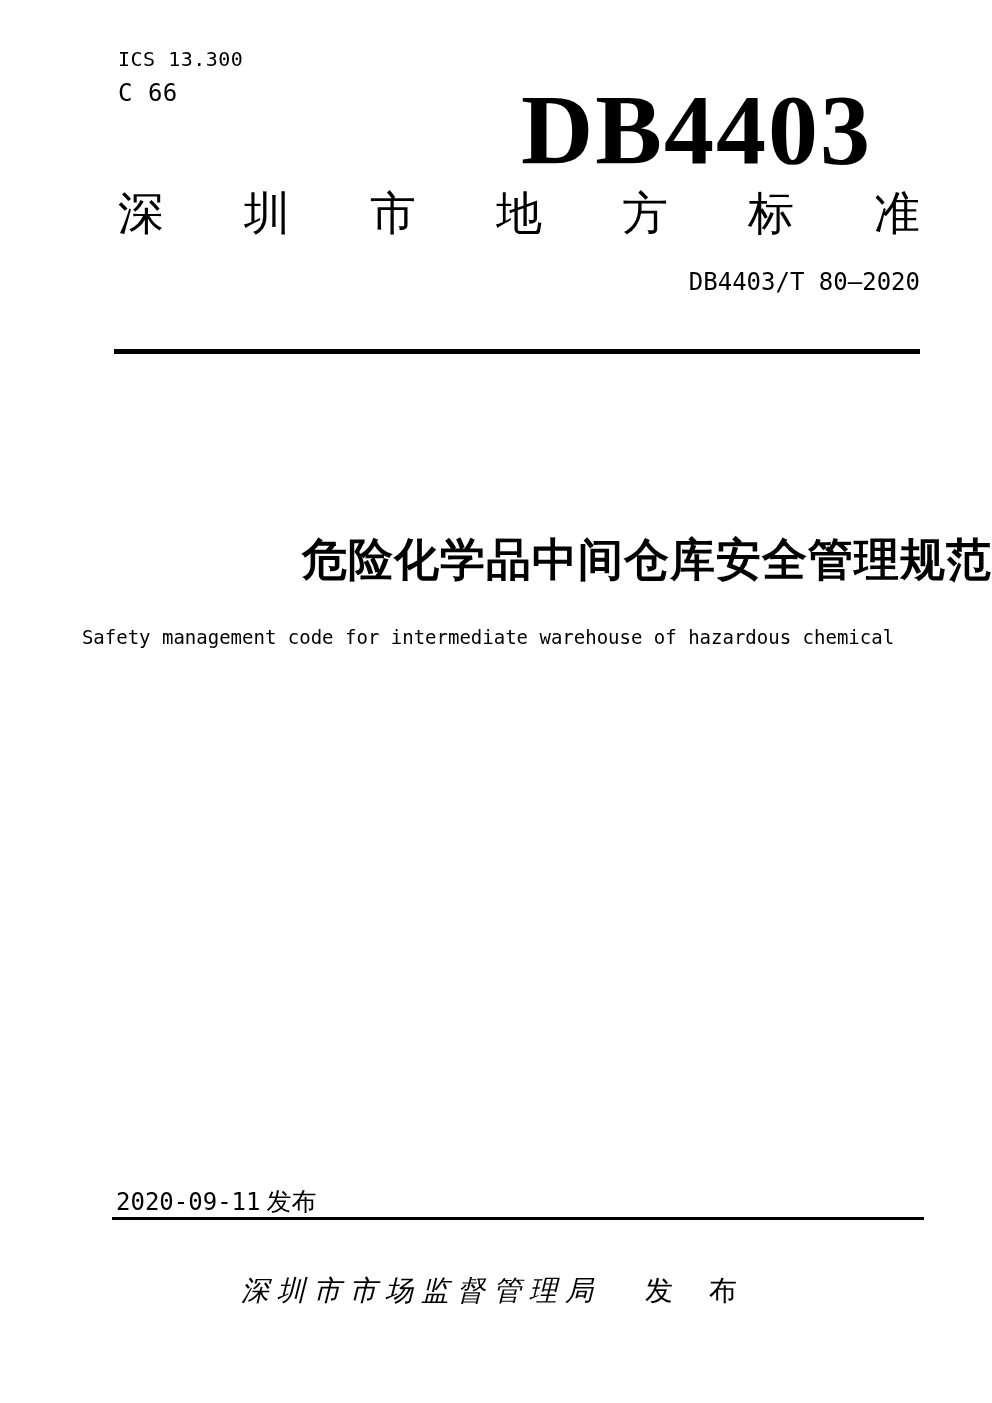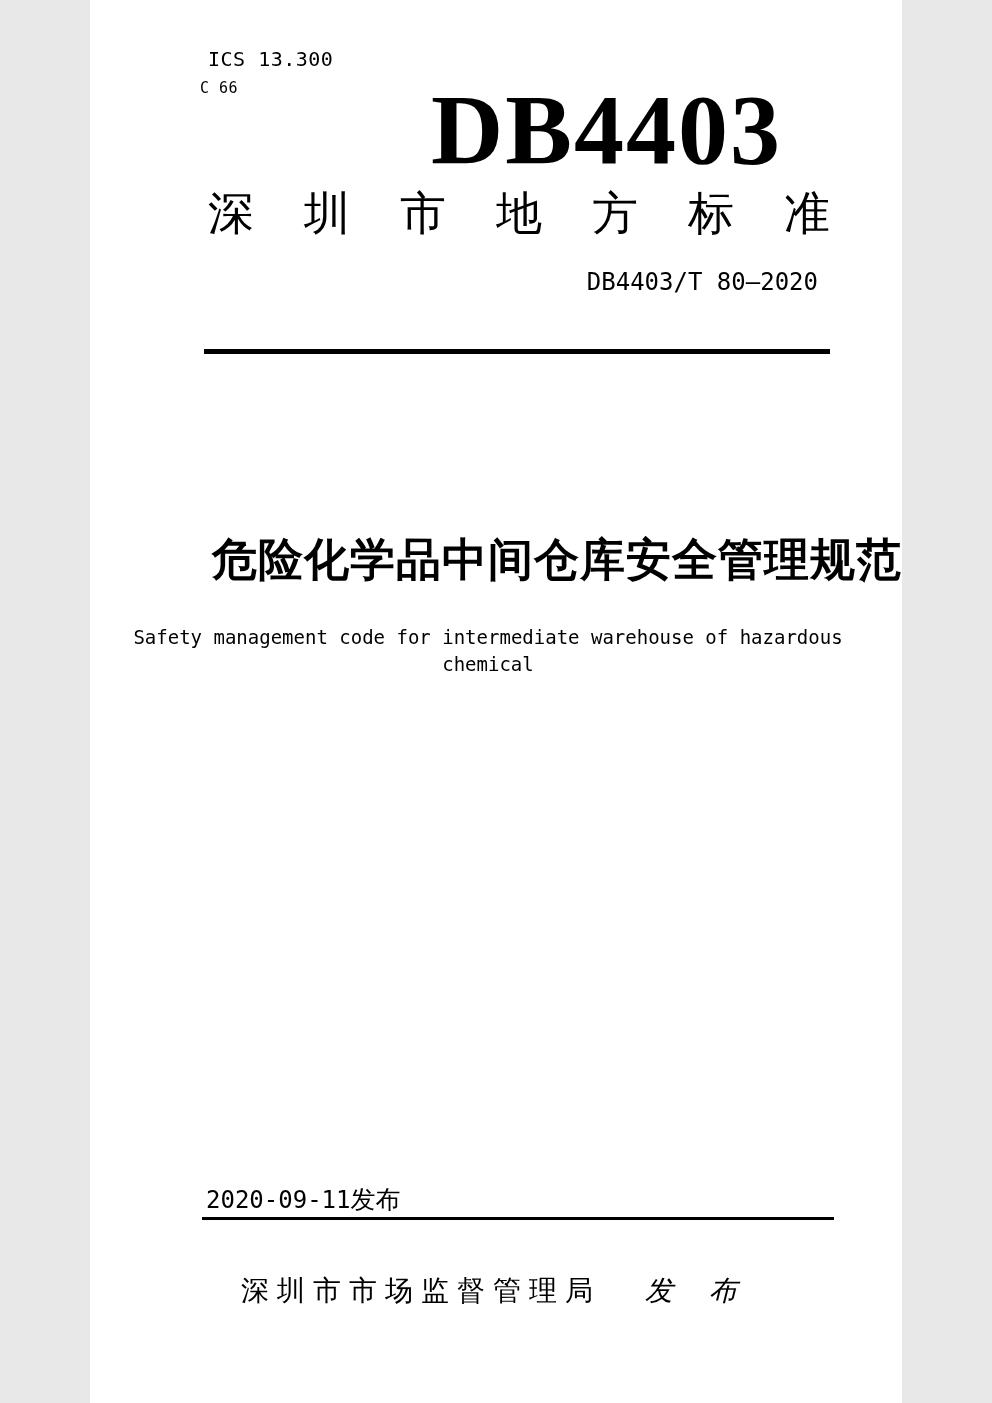--- a/index.html
+++ b/index.html
@@ -2,44 +2,44 @@
 <html><head>
 <meta charset="utf-8">
 <style>
   html, body {
     margin: 0;
     padding: 0;
     background: #e8e8e8;
   }
   .page {
     position: relative;
-    width: 812px;
+    width: 992px;
     height: 1403px;
     margin: 0 auto;
     background: #ffffff;
     color: #000000;
     font-family: "Liberation Sans", sans-serif;
     overflow: hidden;
   }
   .mono {
     font-family: "DejaVu Sans Mono", monospace;
   }
   .ics-line {
     position: absolute;
     left: 118px;
     top: 48px;
     font-size: 20px;
     line-height: 1.1;
     letter-spacing: 0.5px;
   }
   .cat-line {
     position: absolute;
-    left: 110px;
+    left: 118px;
     top: 80px;
-    font-size: 15px;
+    font-size: 24px;
     line-height: 1.1;
     letter-spacing: 0.5px;
   }
   .db-code {
     position: absolute;
     right: 120px;
     top: 80px;
     font-family: "Liberation Serif", serif;
     font-weight: bold;
     font-size: 100px;
@@ -52,21 +52,21 @@
     right: 72px;
     top: 190px;
     display: flex;
     justify-content: space-between;
     font-size: 46px;
     font-weight: 500;
     line-height: 1;
   }
   .doc-number {
     position: absolute;
-    right: 84px;
+    right: 72px;
     top: 268px;
     font-size: 24px;
     line-height: 1.2;
   }
   .rule-top {
     position: absolute;
     left: 114px;
     right: 72px;
     top: 349px;
     height: 5px;
@@ -98,22 +98,23 @@
     right: 70px;
     top: 1186px;
     display: flex;
     justify-content: space-between;
     align-items: baseline;
     font-size: 24px;
     line-height: 1.2;
   }
   .date-group { white-space: nowrap; }
   .date-group .cjk {
-    font-family: Liberation Mono, monospace;
+    font-family: Liberation Sans, sans-serif;
     font-size: 25px;
+    margin-left: 6px;
     text-align: center;
   }
   .rule-bottom {
     position: absolute;
     left: 112px;
     right: 68px;
     top: 1217px;
     height: 3px;
     background: #000000;
   }
@@ -122,25 +123,25 @@
     left: 0;
     right: 0;
     top: 1274px;
     text-align: center;
     font-size: 28px;
     line-height: 1.2;
     white-space: nowrap;
   }
   .publisher-name {
     letter-spacing: 8px;
+    font-style: italic;
   }
   .publish-label {
     letter-spacing: 14px;
     margin-left: 44px;
-    font-style: italic;
   }
 </style>
 </head>
 <body>
 
 <div class="page">
 
   <div class="ics-line mono">ICS 13.300</div>
 
   <div class="cat-line mono">C 66</div>

